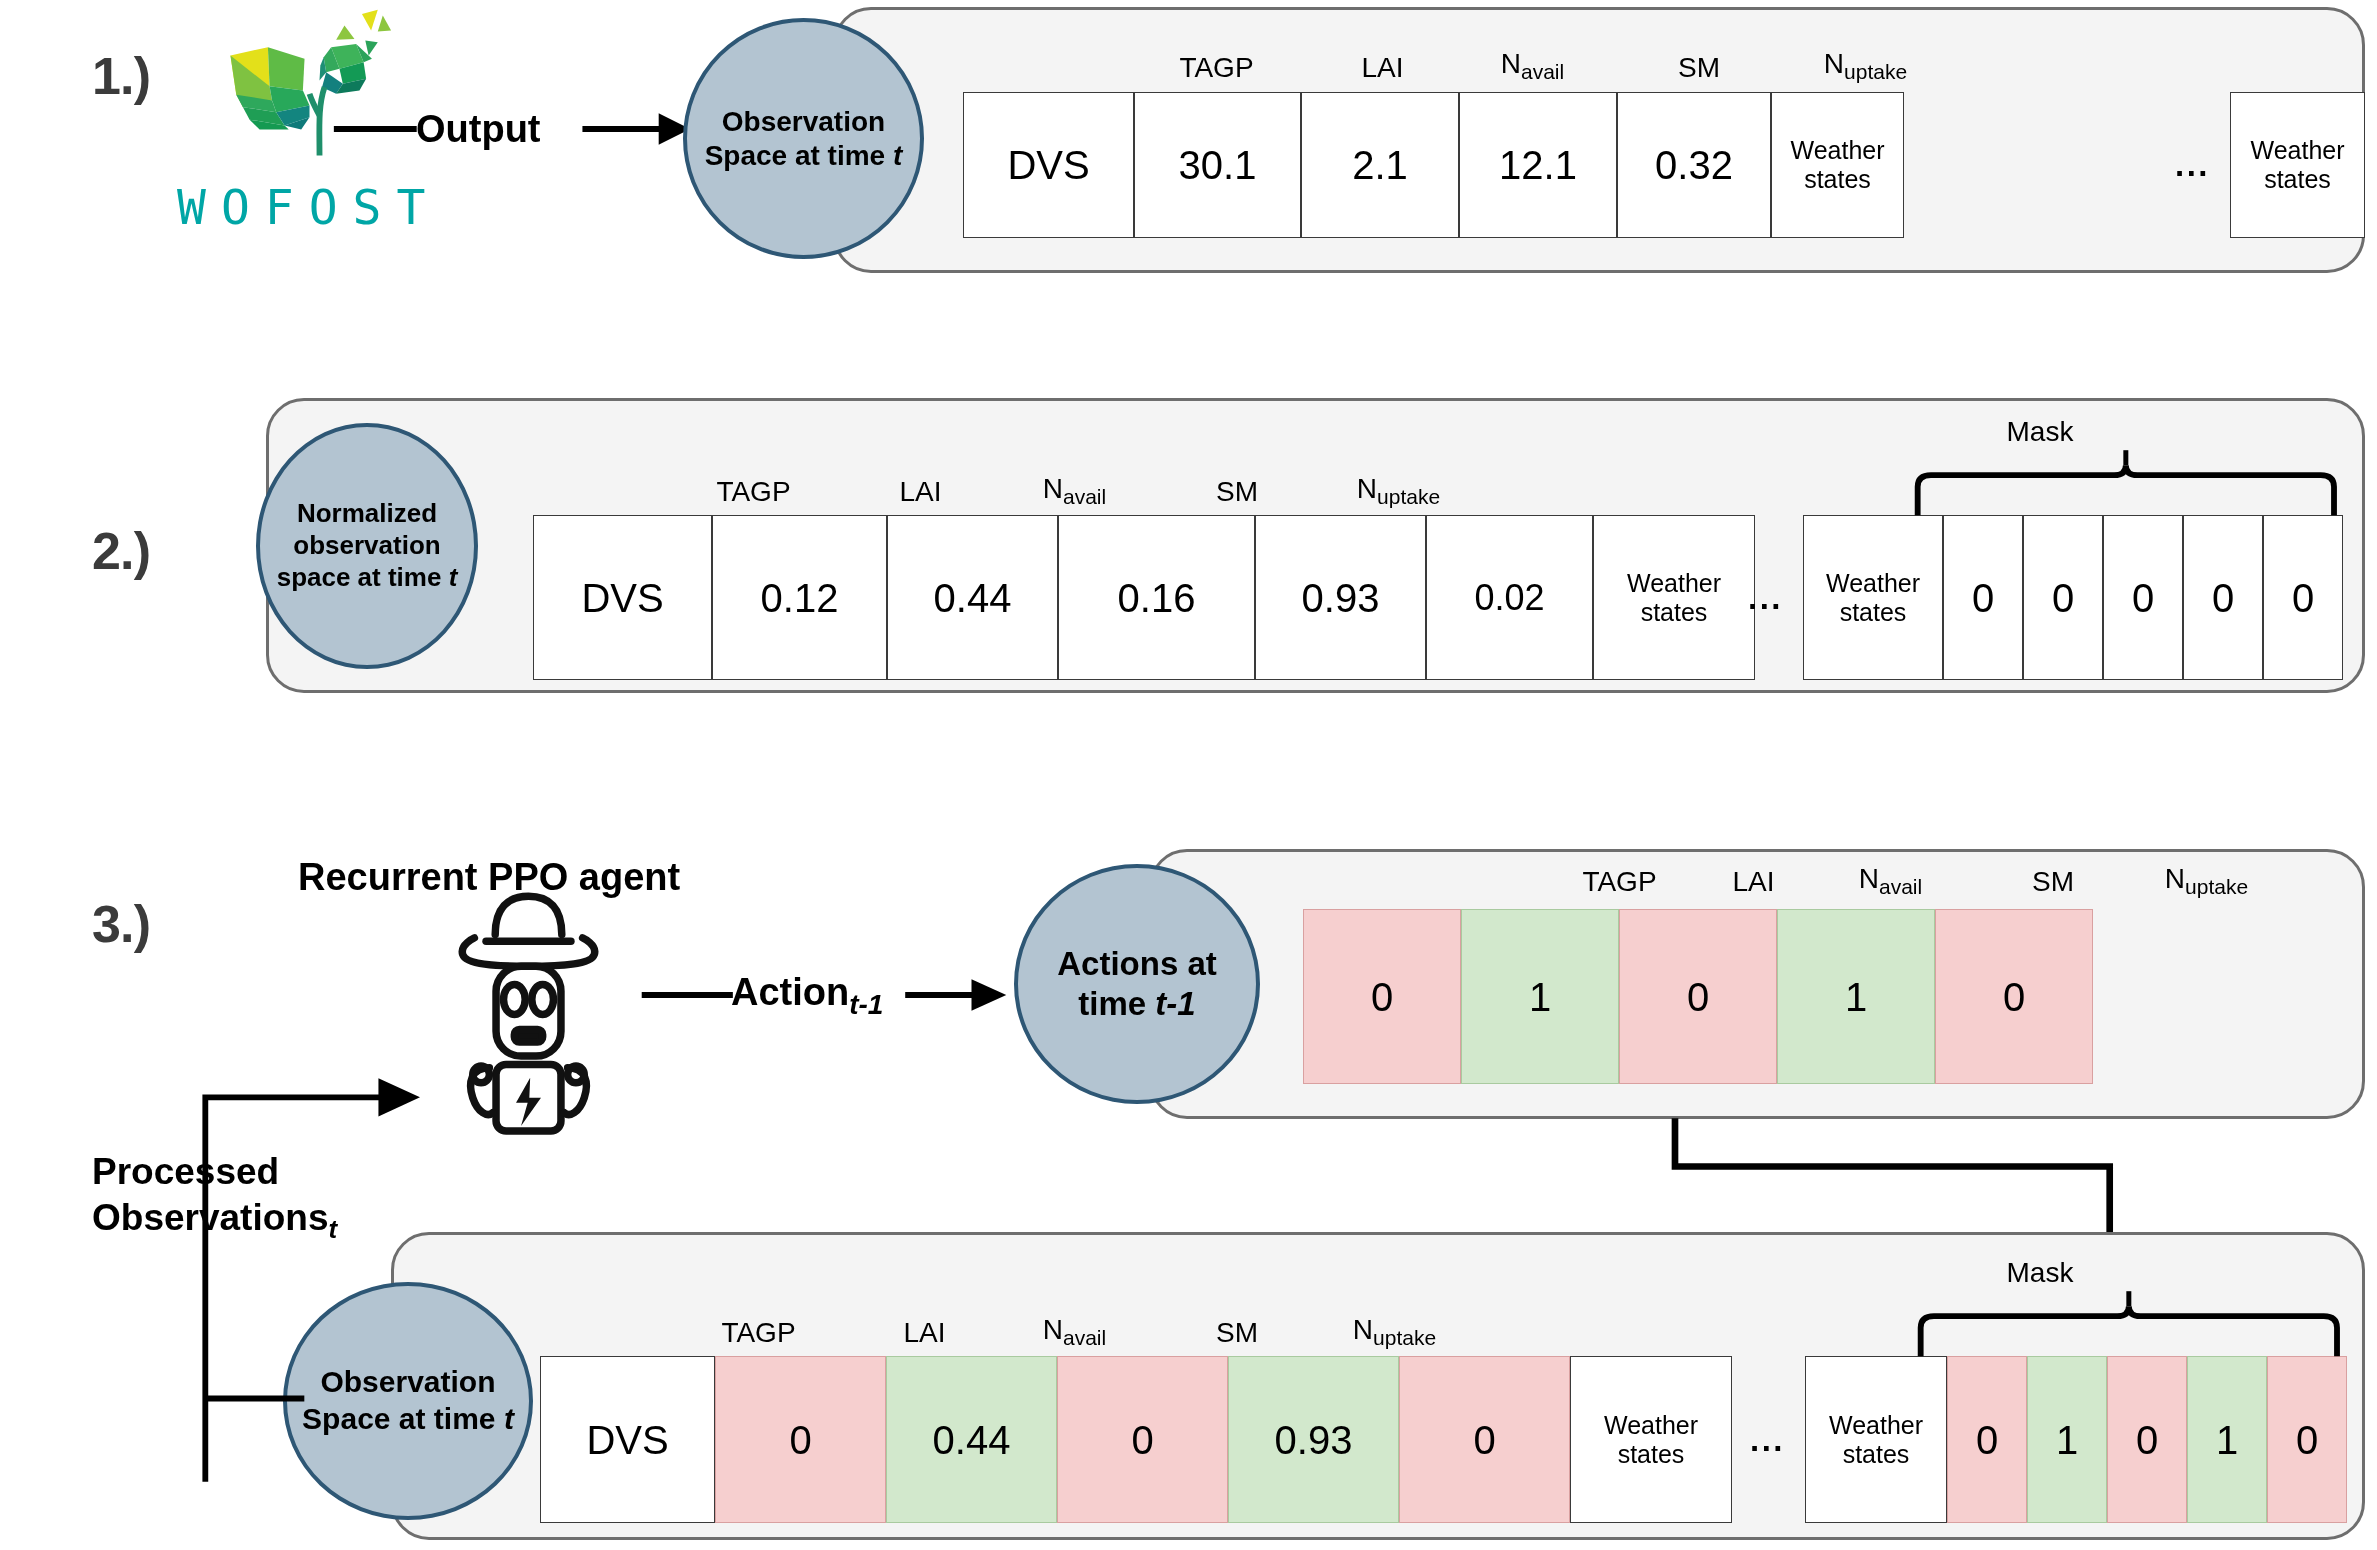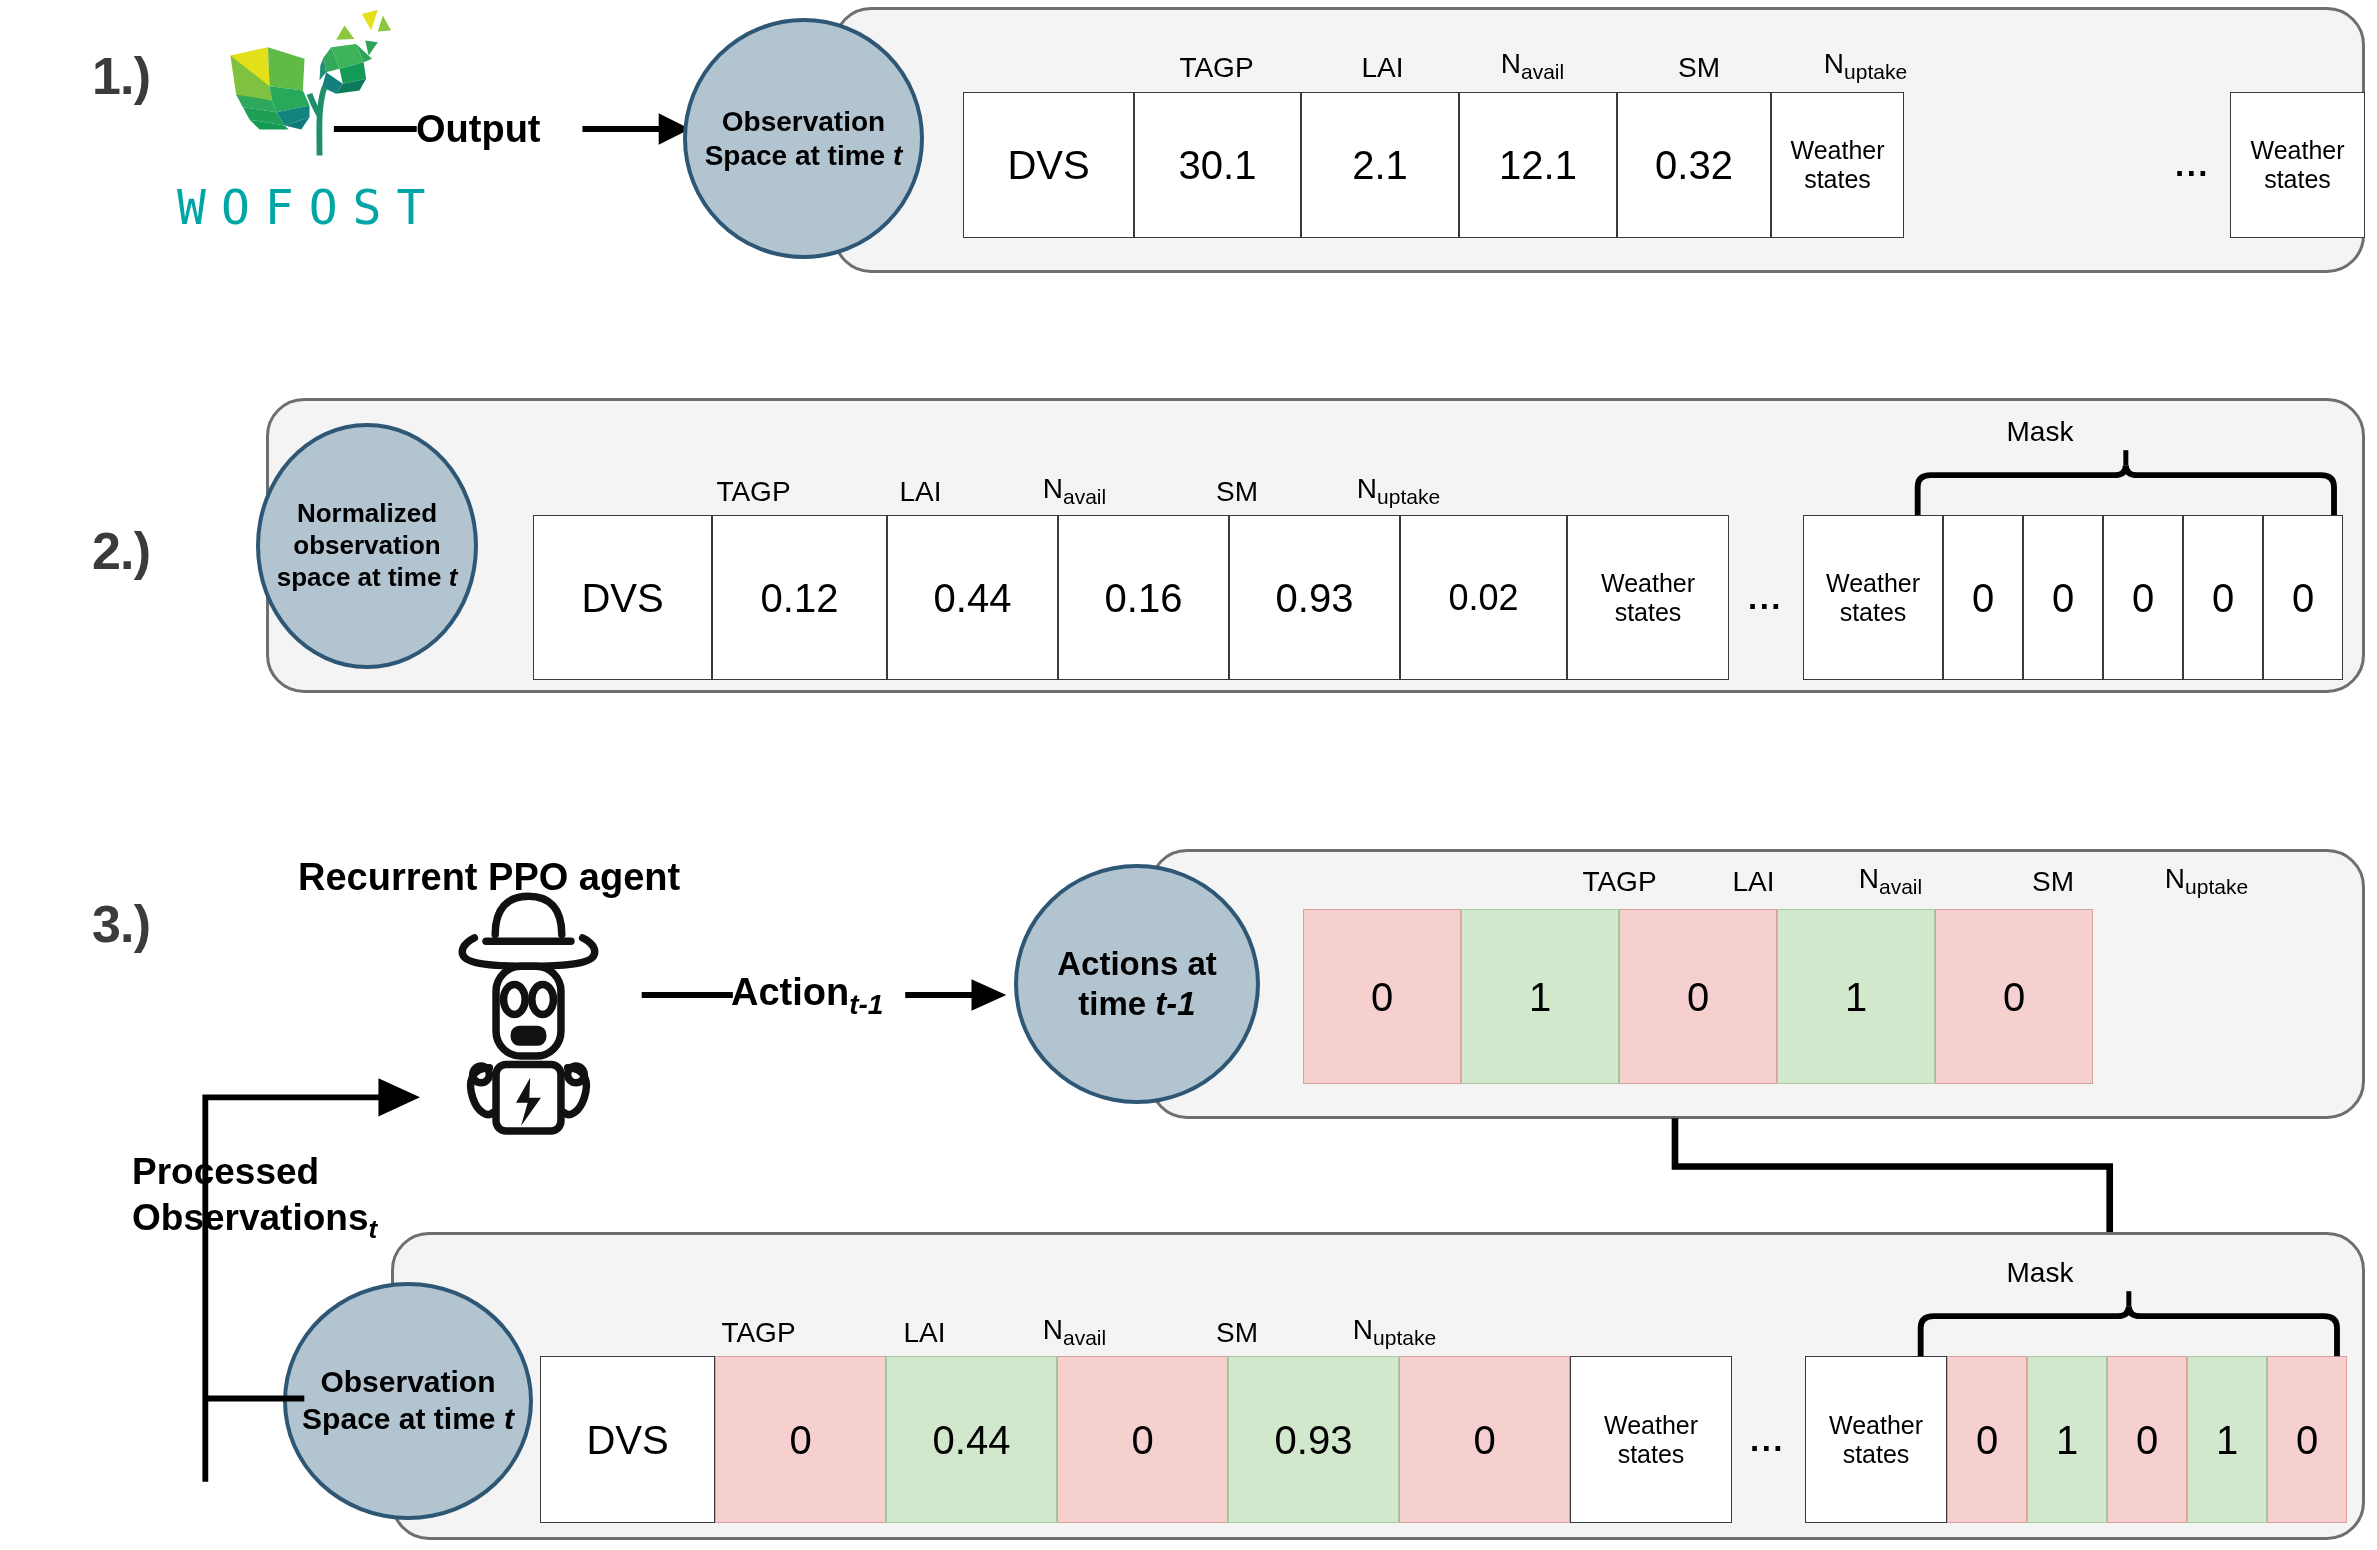--- a/index.html
+++ b/index.html
@@ -60,21 +60,21 @@
   .collab sub{font-size:21px;vertical-align:baseline;position:relative;top:5.8px;}
   .dots{
     display:flex;align-items:center;justify-content:center;
     font-size:33px;font-weight:700;letter-spacing:2.5px;color:#000;
     line-height:0.3;
   }
   .masklabel{font-size:28px;text-align:center;white-space:nowrap;}
   .arrowlabel{font-size:38px;font-weight:700;white-space:nowrap;}
   .arrowlabel sub{font-size:28px;font-style:italic;}
   .agentlabel{font-size:38px;font-weight:700;white-space:nowrap;}
-  .procobs{font-size:37px;font-weight:700;line-height:1.25;white-space:nowrap;margin-left:40px;}
+  .procobs{font-size:37px;font-weight:700;line-height:1.25;white-space:nowrap;}
   .procobs sub{font-size:26px;font-style:italic;}
 
   
   .wofost{
     font-family:"DejaVu Sans Mono","Liberation Mono",monospace;
     color:#00a6a6;font-size:48px;letter-spacing:15px;font-weight:400;
     white-space:nowrap;
   }
   svg{display:block;overflow:visible;}
 </style>
@@ -177,21 +177,21 @@
 </div>
 <div class="collab" style="left:1166px;top:476px;width:142px;">SM</div>
 <div class="collab" style="left:1307px;top:473px;width:183px;">
   <span>N</span><sub>uptake</sub>
 </div>
 
 <div class="abs cells" id="r2cells" style="left:533px;top:515px;height:165px;">
     <div class="cell" style="width: 179px; font-size: 40px;">DVS</div>
     <div class="cell" style="width: 175px; font-size: 40px;">0.12</div>
     <div class="cell" style="width: 171px; font-size: 40px;">0.44</div>
-    <div class="cell" style="width: 171px; font-size: 40px;">0.16</div>
+    <div class="cell" style="width: 197px; font-size: 40px;">0.16</div>
     <div class="cell" style="width: 171px; font-size: 40px;">0.93</div>
     <div class="cell" style="width: 167px; font-size: 36px;">0.02</div>
     <div class="cell" style="width: 162px; font-size: 25px; padding: 0px 5px;">Weather states</div>
   </div>
 <div class="abs dots" style="left:1728px;top:515px;width:75px;height:165px;">...</div>
 <div class="abs cells" id="r2mask" style="left:1803px;top:515px;height:165px;">
     <div class="cell" style="width: 140px; font-size: 25px; padding: 0px 5px;">Weather states</div>
     <div class="cell" style="width: 80px; font-size: 40px;">0</div>
     <div class="cell" style="width: 80px; font-size: 40px;">0</div>
     <div class="cell" style="width: 80px; font-size: 40px;">0</div>

